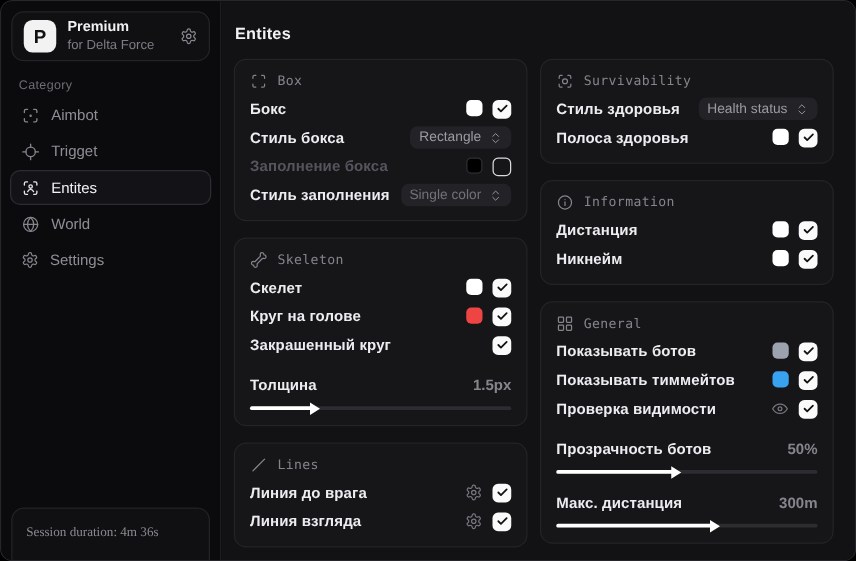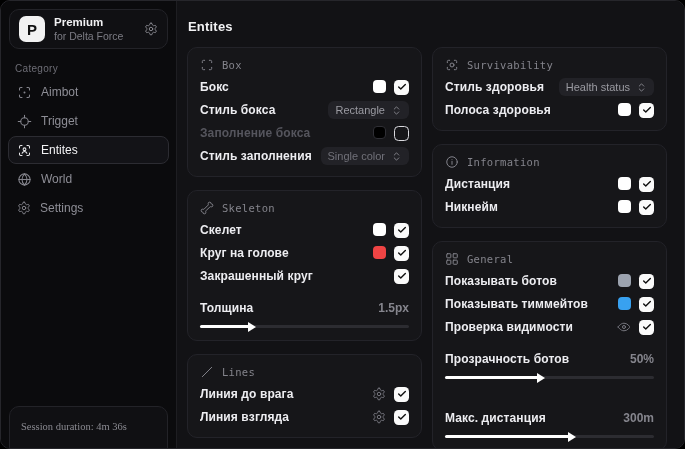--- a/index.html
+++ b/index.html
@@ -84,21 +84,21 @@
   .slider-value { color:#85858d; font-size:12px; font-weight:bold; }
   .slider-track {
     position:relative; height:3px; background:#2c2c31; border-radius:2px; margin-top:9px;
     cursor:pointer;
   }
   .slider-fill { position:absolute; left:0; top:0; height:3px; background:#fff; border-radius:2px; }
   .slider-thumb {
     position:absolute; top:-3.5px; width:0; height:0;
     border-left:8px solid #fff; border-top:5px solid transparent; border-bottom:5px solid transparent;
   }
-  .spaced { margin-top:31px; }
+  .spaced { margin-top:15px; }
 </style>
 </head>
 <body>
 
 <div class="window">
   <div class="sidebar">
     <div class="brand-card">
       <div class="brand-logo">P</div>
       <div class="brand-text">
         <div class="brand-title">Premium</div>

